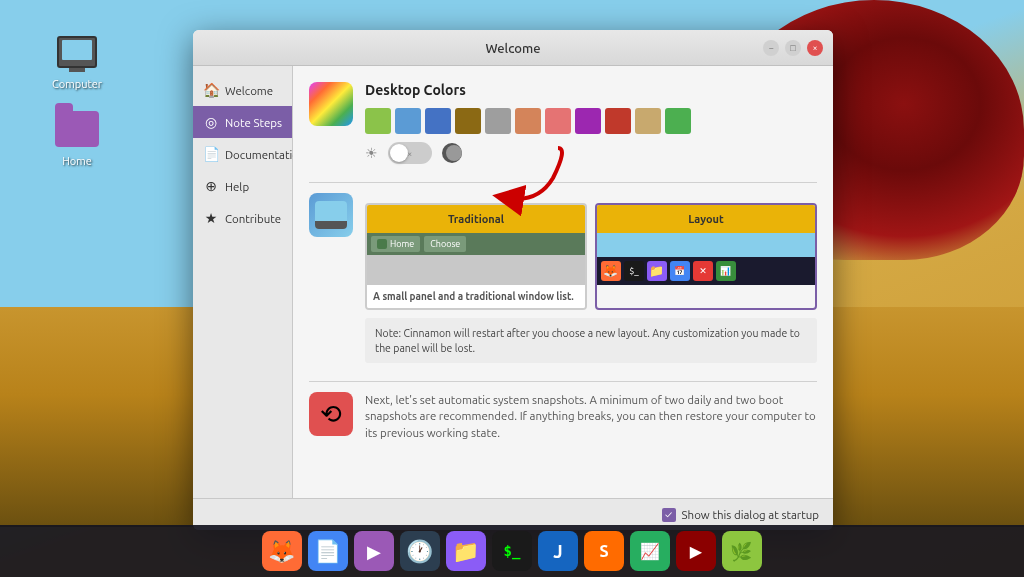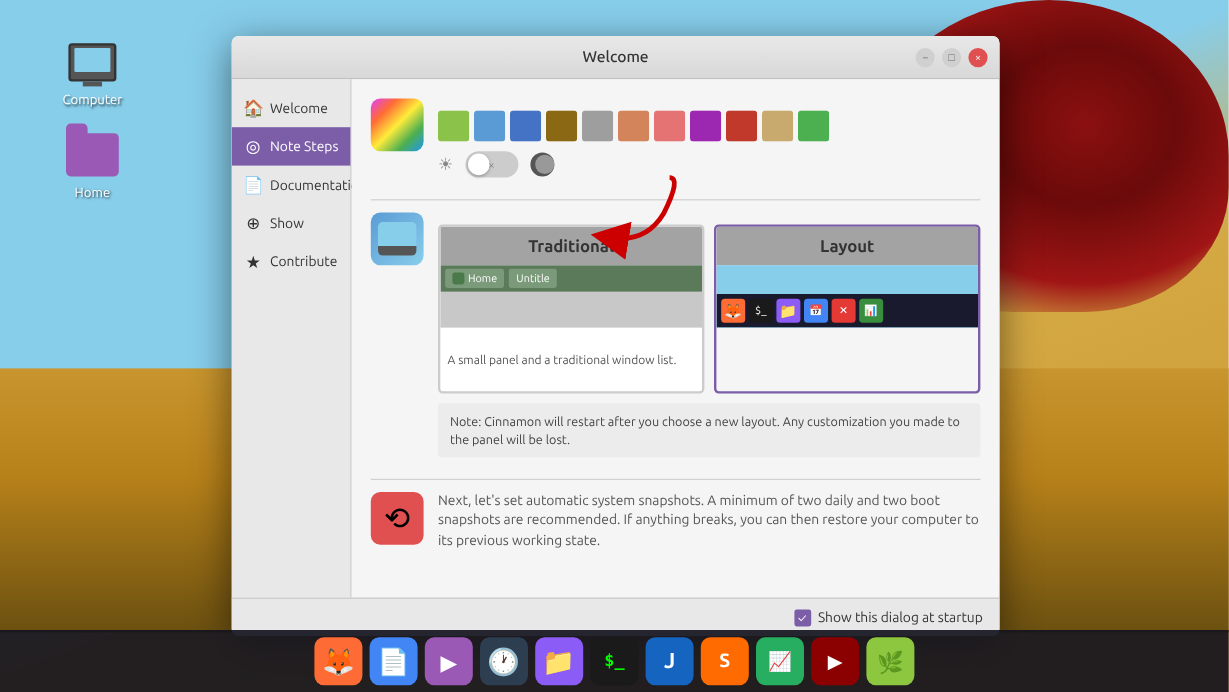--- a/index.html
+++ b/index.html
@@ -353,23 +353,23 @@
     }
     .panel-option {
       flex: 1;
       border: 2px solid #ccc;
       border-radius: 4px;
       overflow: hidden;
       cursor: pointer;
     }
     .panel-option.selected { border-color: #7B5EA7; }
     .panel-option-header {
-      background: #a3a3a3;
+      background: #eab308;
       text-align: center;
-      font-size: 14px;
+      font-size: 11px;
       font-weight: bold;
       padding: 8px;
       color: #333;
     }
     .panel-option-preview {
       background: #c8c8c8;
       height: 52px;
       position: relative;
       overflow: hidden;
     }
@@ -419,23 +419,24 @@
       height: 20px;
       border-radius: 3px;
       font-size: 12px;
       display: flex;
       align-items: center;
       justify-content: center;
     }
     .panel-option-desc {
       font-size: 10px;
       color: #555;
-      padding: 20px 6px;
+      padding: 5px 6px;
       background: white;
       line-height: 1.3;
+      font-weight: bold;
     }
 
     
     .note-text {
       font-size: 10.5px;
       color: #444;
       background: #ececec;
       padding: 8px 10px;
       border-radius: 3px;
       margin-top: 8px;
@@ -533,34 +534,35 @@
         <div class="sidebar-item active">
           <span class="si-icon">◎</span>
           <span class="si-label">Note Steps</span>
         </div>
         <div class="sidebar-item">
           <span class="si-icon">📄</span>
           <span class="si-label">Documentation</span>
         </div>
         <div class="sidebar-item">
           <span class="si-icon">⊕</span>
-          <span class="si-label">Show</span>
+          <span class="si-label">Help</span>
         </div>
         <div class="sidebar-item">
           <span class="si-icon">★</span>
           <span class="si-label">Contribute</span>
         </div>
       </div>
 
       <div class="main-content">
 
         <div class="section">
           <div class="section-icon" style="background: linear-gradient(135deg,#e040fb,#ff6b35,#ffeb3b,#4caf50,#2196f3);">
           </div>
           <div class="section-body">
+            <div class="section-title">Desktop Colors</div>
 
             <div class="color-swatches">
               <div class="color-swatch" style="background:#8BC34A;"></div>
               <div class="color-swatch" style="background:#5B9BD5;"></div>
               <div class="color-swatch" style="background:#4472C4;"></div>
               <div class="color-swatch" style="background:#8B6914;"></div>
               <div class="color-swatch" style="background:#9E9E9E;"></div>
               <div class="color-swatch" style="background:#D4845A;"></div>
               <div class="color-swatch" style="background:#E57373;"></div>
               <div class="color-swatch" style="background:#9C27B0;"></div>
@@ -594,21 +596,21 @@
 
               <div class="panel-option">
                 <div class="panel-option-header">Traditional</div>
                 <div class="panel-option-preview">
                   <div class="panel-traditional-bar">
                     <div class="trad-win">
                       <div class="trad-win-icon"></div>
                       Home
                     </div>
                     <div class="trad-win">
-                      Untitle
+                      Choose
                     </div>
                   </div>
                 </div>
                 <div class="panel-option-desc">A small panel and a traditional window list.</div>
               </div>
 
               <div class="panel-option selected">
                 <div class="panel-option-header">Layout</div>
                 <div class="panel-option-preview" style="background:#87CEEB;">
                   <div class="panel-modern-bar">

